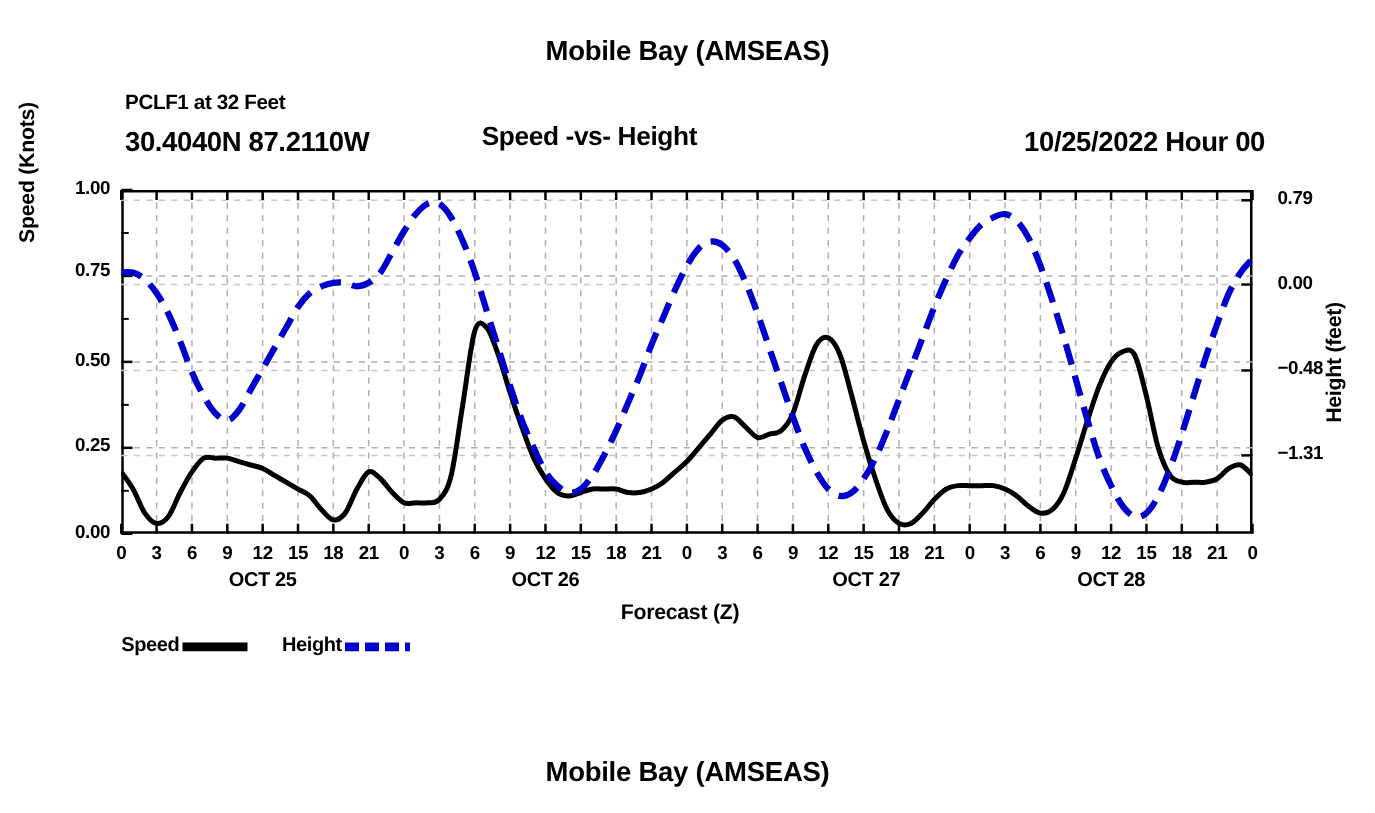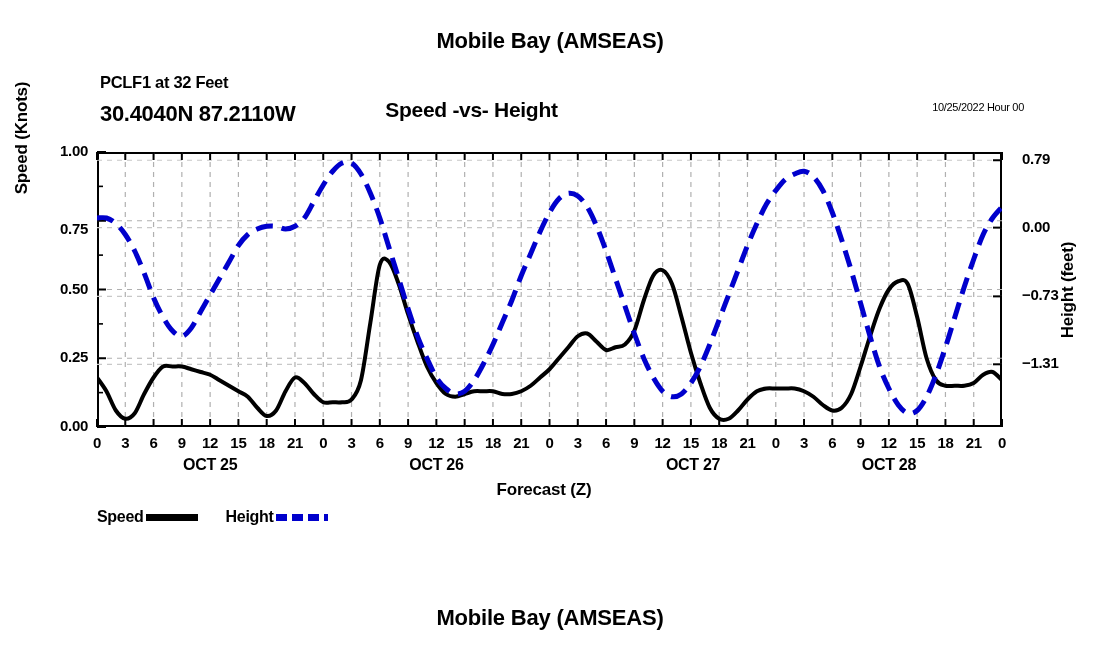--- a/index.html
+++ b/index.html
@@ -58,23 +58,23 @@
     position: absolute;
     left: 0; top: 98px;
     width: 943px;
     text-align: center;
     font-size: 21px;
     font-weight: bold;
     letter-spacing: -0.3px;
   }
   .run-time {
     position: absolute;
-    right: 76px; top: 101px;
-    font-size: 11px;
-    font-weight: normal;
+    right: 88px; top: 101px;
+    font-size: 22px;
+    font-weight: bold;
     letter-spacing: -0.3px;
     white-space: nowrap;
   }
   
   .plot-wrap {
     position: absolute;
     left: 97px;
     top: 152px;
     width: 905px;
     height: 275px;
@@ -214,26 +214,26 @@
 
   <div class="run-time">10/25/2022 Hour 00</div>
 
   <div class="ylabel-left">Speed (Knots)</div>
   <div class="ylabel-right">Height (feet)</div>
 
   <div id="ytick-left-container">
       <div class="ytick-left" style="top: 417px;">0.00</div>
       <div class="ytick-left" style="top: 348.25px;">0.25</div>
       <div class="ytick-left" style="top: 279.5px;">0.50</div>
-      <div class="ytick-left" style="top: 220px;">0.75</div>
+      <div class="ytick-left" style="top: 208px;">0.75</div>
       <div class="ytick-left" style="top: 142px;">1.00</div>
     </div>
   <div id="ytick-right-container">
       <div class="ytick-right" style="top: 354.3px;">−1.31</div>
-      <div class="ytick-right" style="top: 286.375px;">−0.73</div>
+      <div class="ytick-right" style="top: 286.375px;">−0.48</div>
       <div class="ytick-right" style="top: 217.625px;">0.00</div>
       <div class="ytick-right" style="top: 150.25px;">0.79</div>
     </div>
   <div id="xtick-container">
       <div class="xtick" style="left: 97px;">0</div>
       <div class="xtick" style="left: 125.281px;">3</div>
       <div class="xtick" style="left: 153.562px;">6</div>
       <div class="xtick" style="left: 181.844px;">9</div>
       <div class="xtick" style="left: 210.125px;">12</div>
       <div class="xtick" style="left: 238.406px;">15</div>

